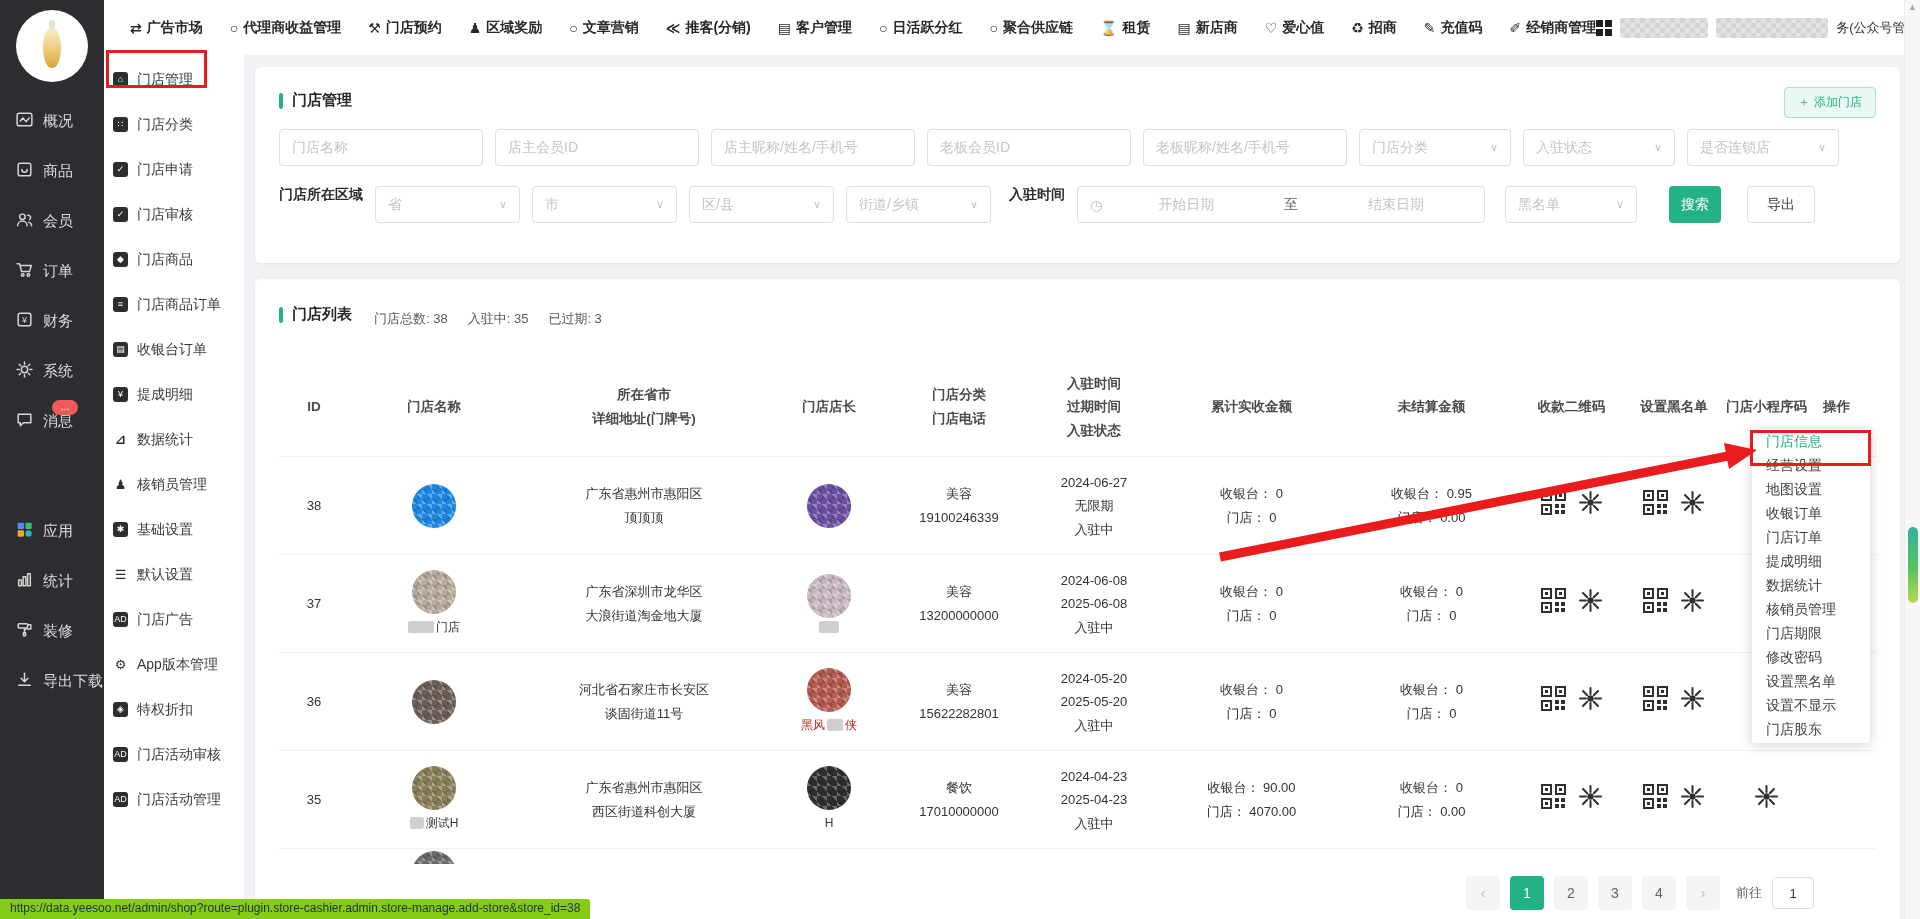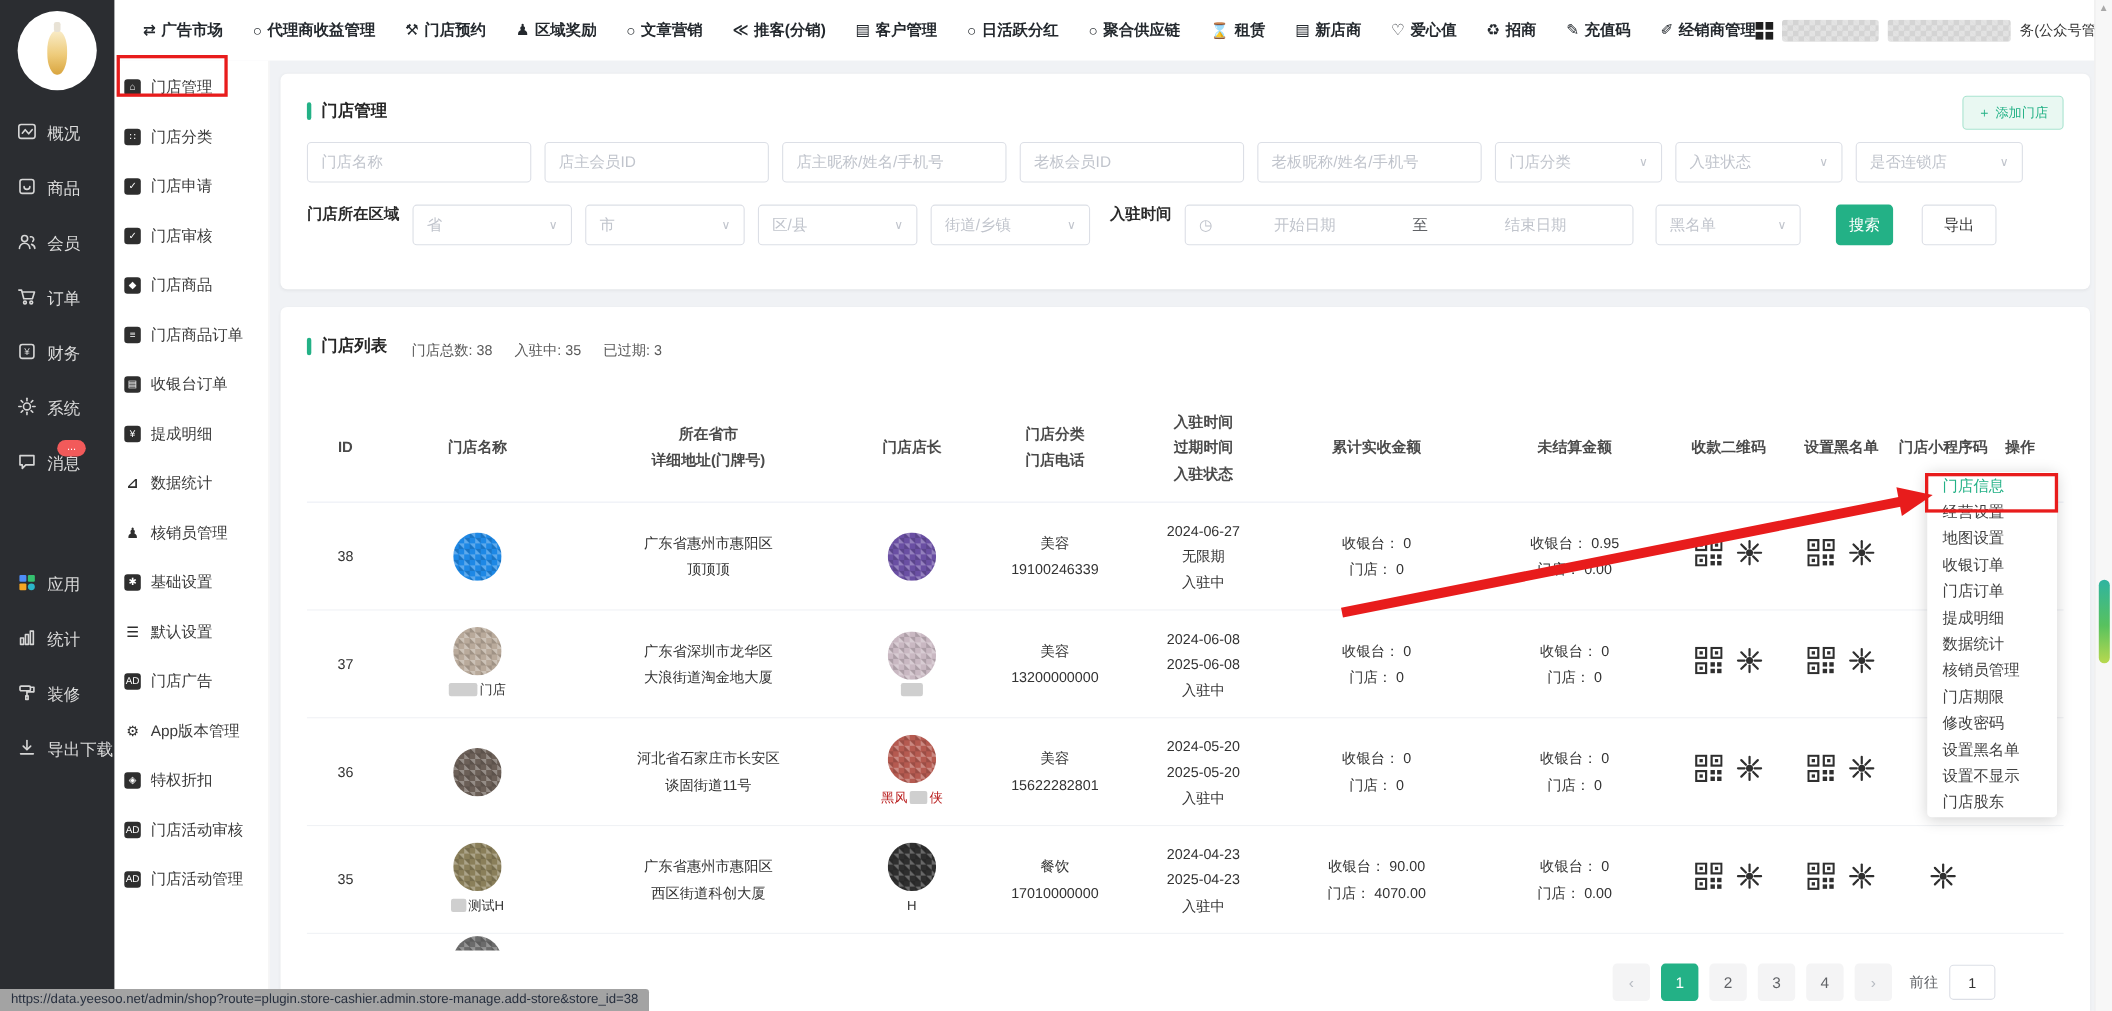--- a/index.html
+++ b/index.html
@@ -99,21 +99,21 @@
 
   
   #pagination { position:absolute; top:597px; right:86px; display:flex; align-items:center; gap:10px; z-index:20; }
   .page-btn { min-width:34px; height:34px; padding:0 6px; border-radius:4px; background:#f4f4f5; color:#606266; font-size:14px; display:flex; align-items:center; justify-content:center; cursor:pointer; }
   .page-btn.active { background:#23b186; color:#fff; }
   .page-btn.chevb { color:#b7bbc2; }
   #goto-label { font-size:13px; color:#606266; margin-left:6px; }
   #goto-input { width:42px; height:32px; border:1px solid #dcdfe6; border-radius:4px; text-align:center; font-size:13px; color:#333; background:#fff; }
 
   
-  #status-bar { position:absolute; left:0; bottom:0; background:#a3a3a3; color:#28303f; font-size:12px; padding:2px 10px 4px; z-index:90; border-top-right-radius:3px; white-space:nowrap; }
+  #status-bar { position:absolute; left:0; bottom:0; background:#84cc16; color:#28303f; font-size:12px; padding:2px 10px 4px; z-index:90; border-top-right-radius:3px; white-space:nowrap; }
   #scrollbar { position:absolute; right:0; top:0; width:16px; height:100%; background:#f7f7f7; border-left:1px solid #ededed; z-index:95; }
   #scroll-arrow { position:absolute; top:2px; left:0; width:15px; text-align:center; color:#a8a8a8; font-size:9px; }
   #scroll-thumb { position:absolute; left:3px; top:527px; width:10px; height:76px; border-radius:5px; background:linear-gradient(180deg,#2fb4a0 0%,#58c25e 55%,#b8d94f 100%); }
 </style>
 </head>
 <body>
 
 <div id="dark-sidebar">
   <div class="logo-wrap">
       <div class="bottle"></div>

